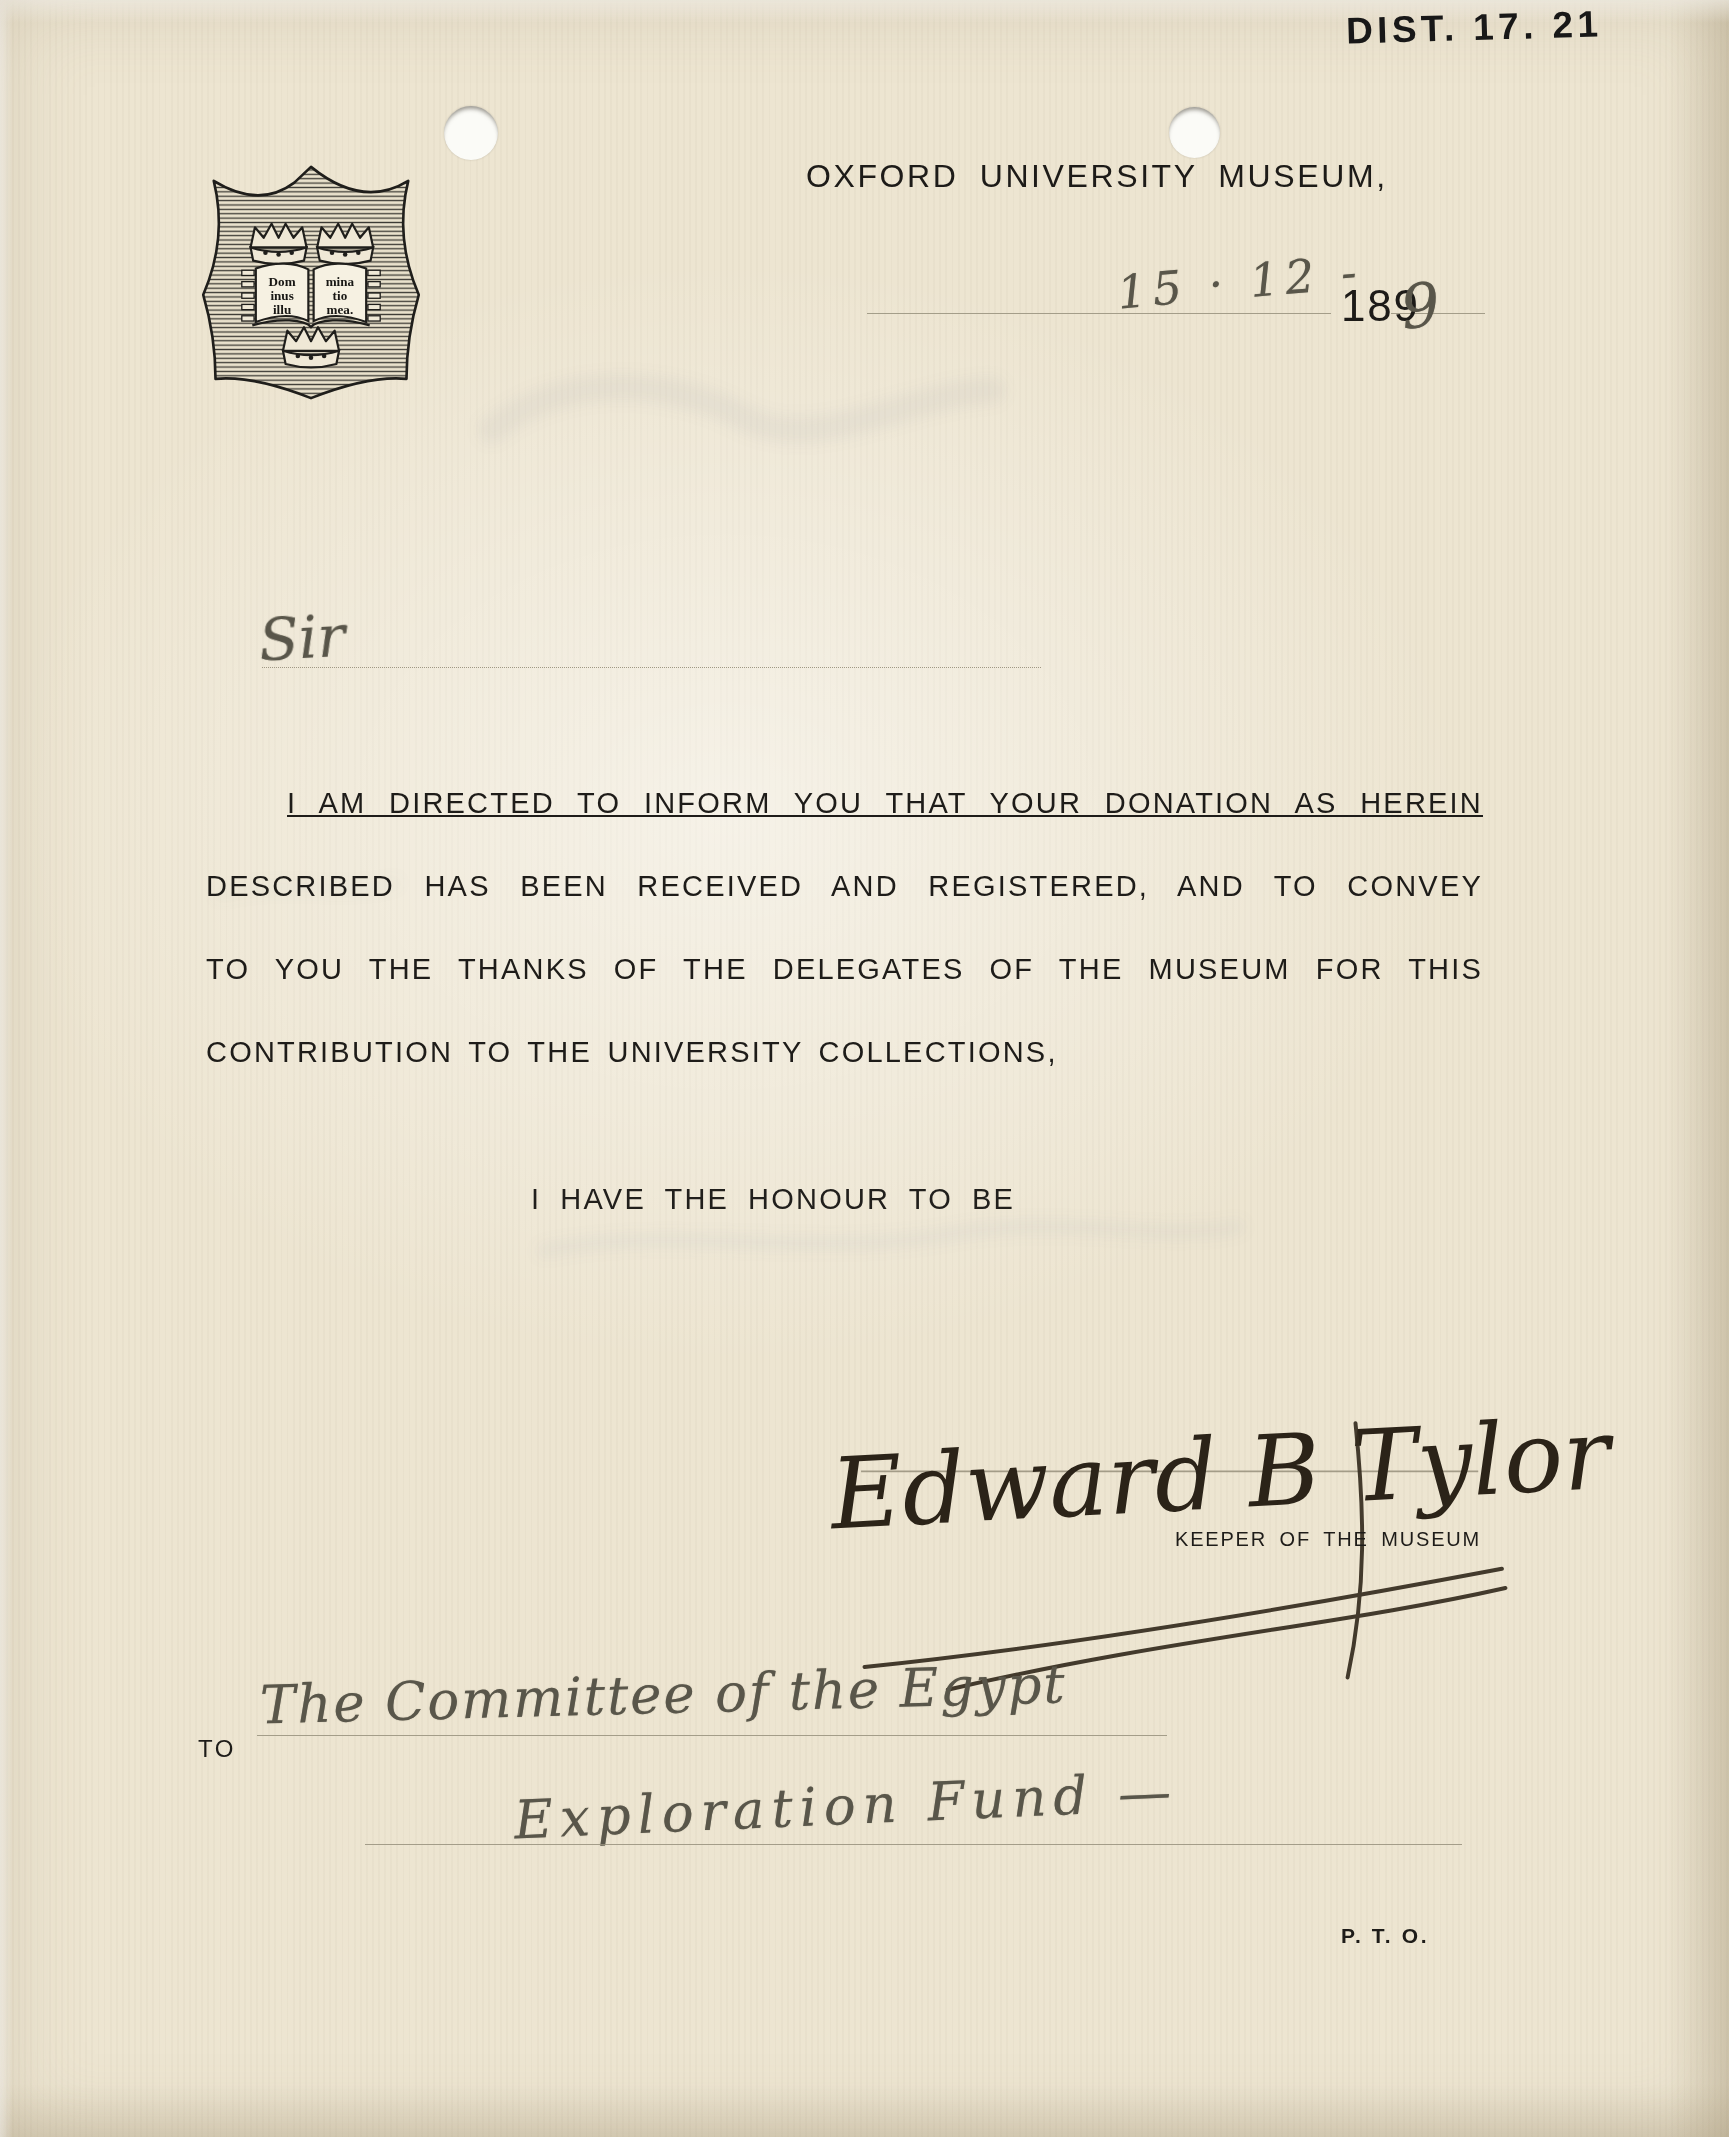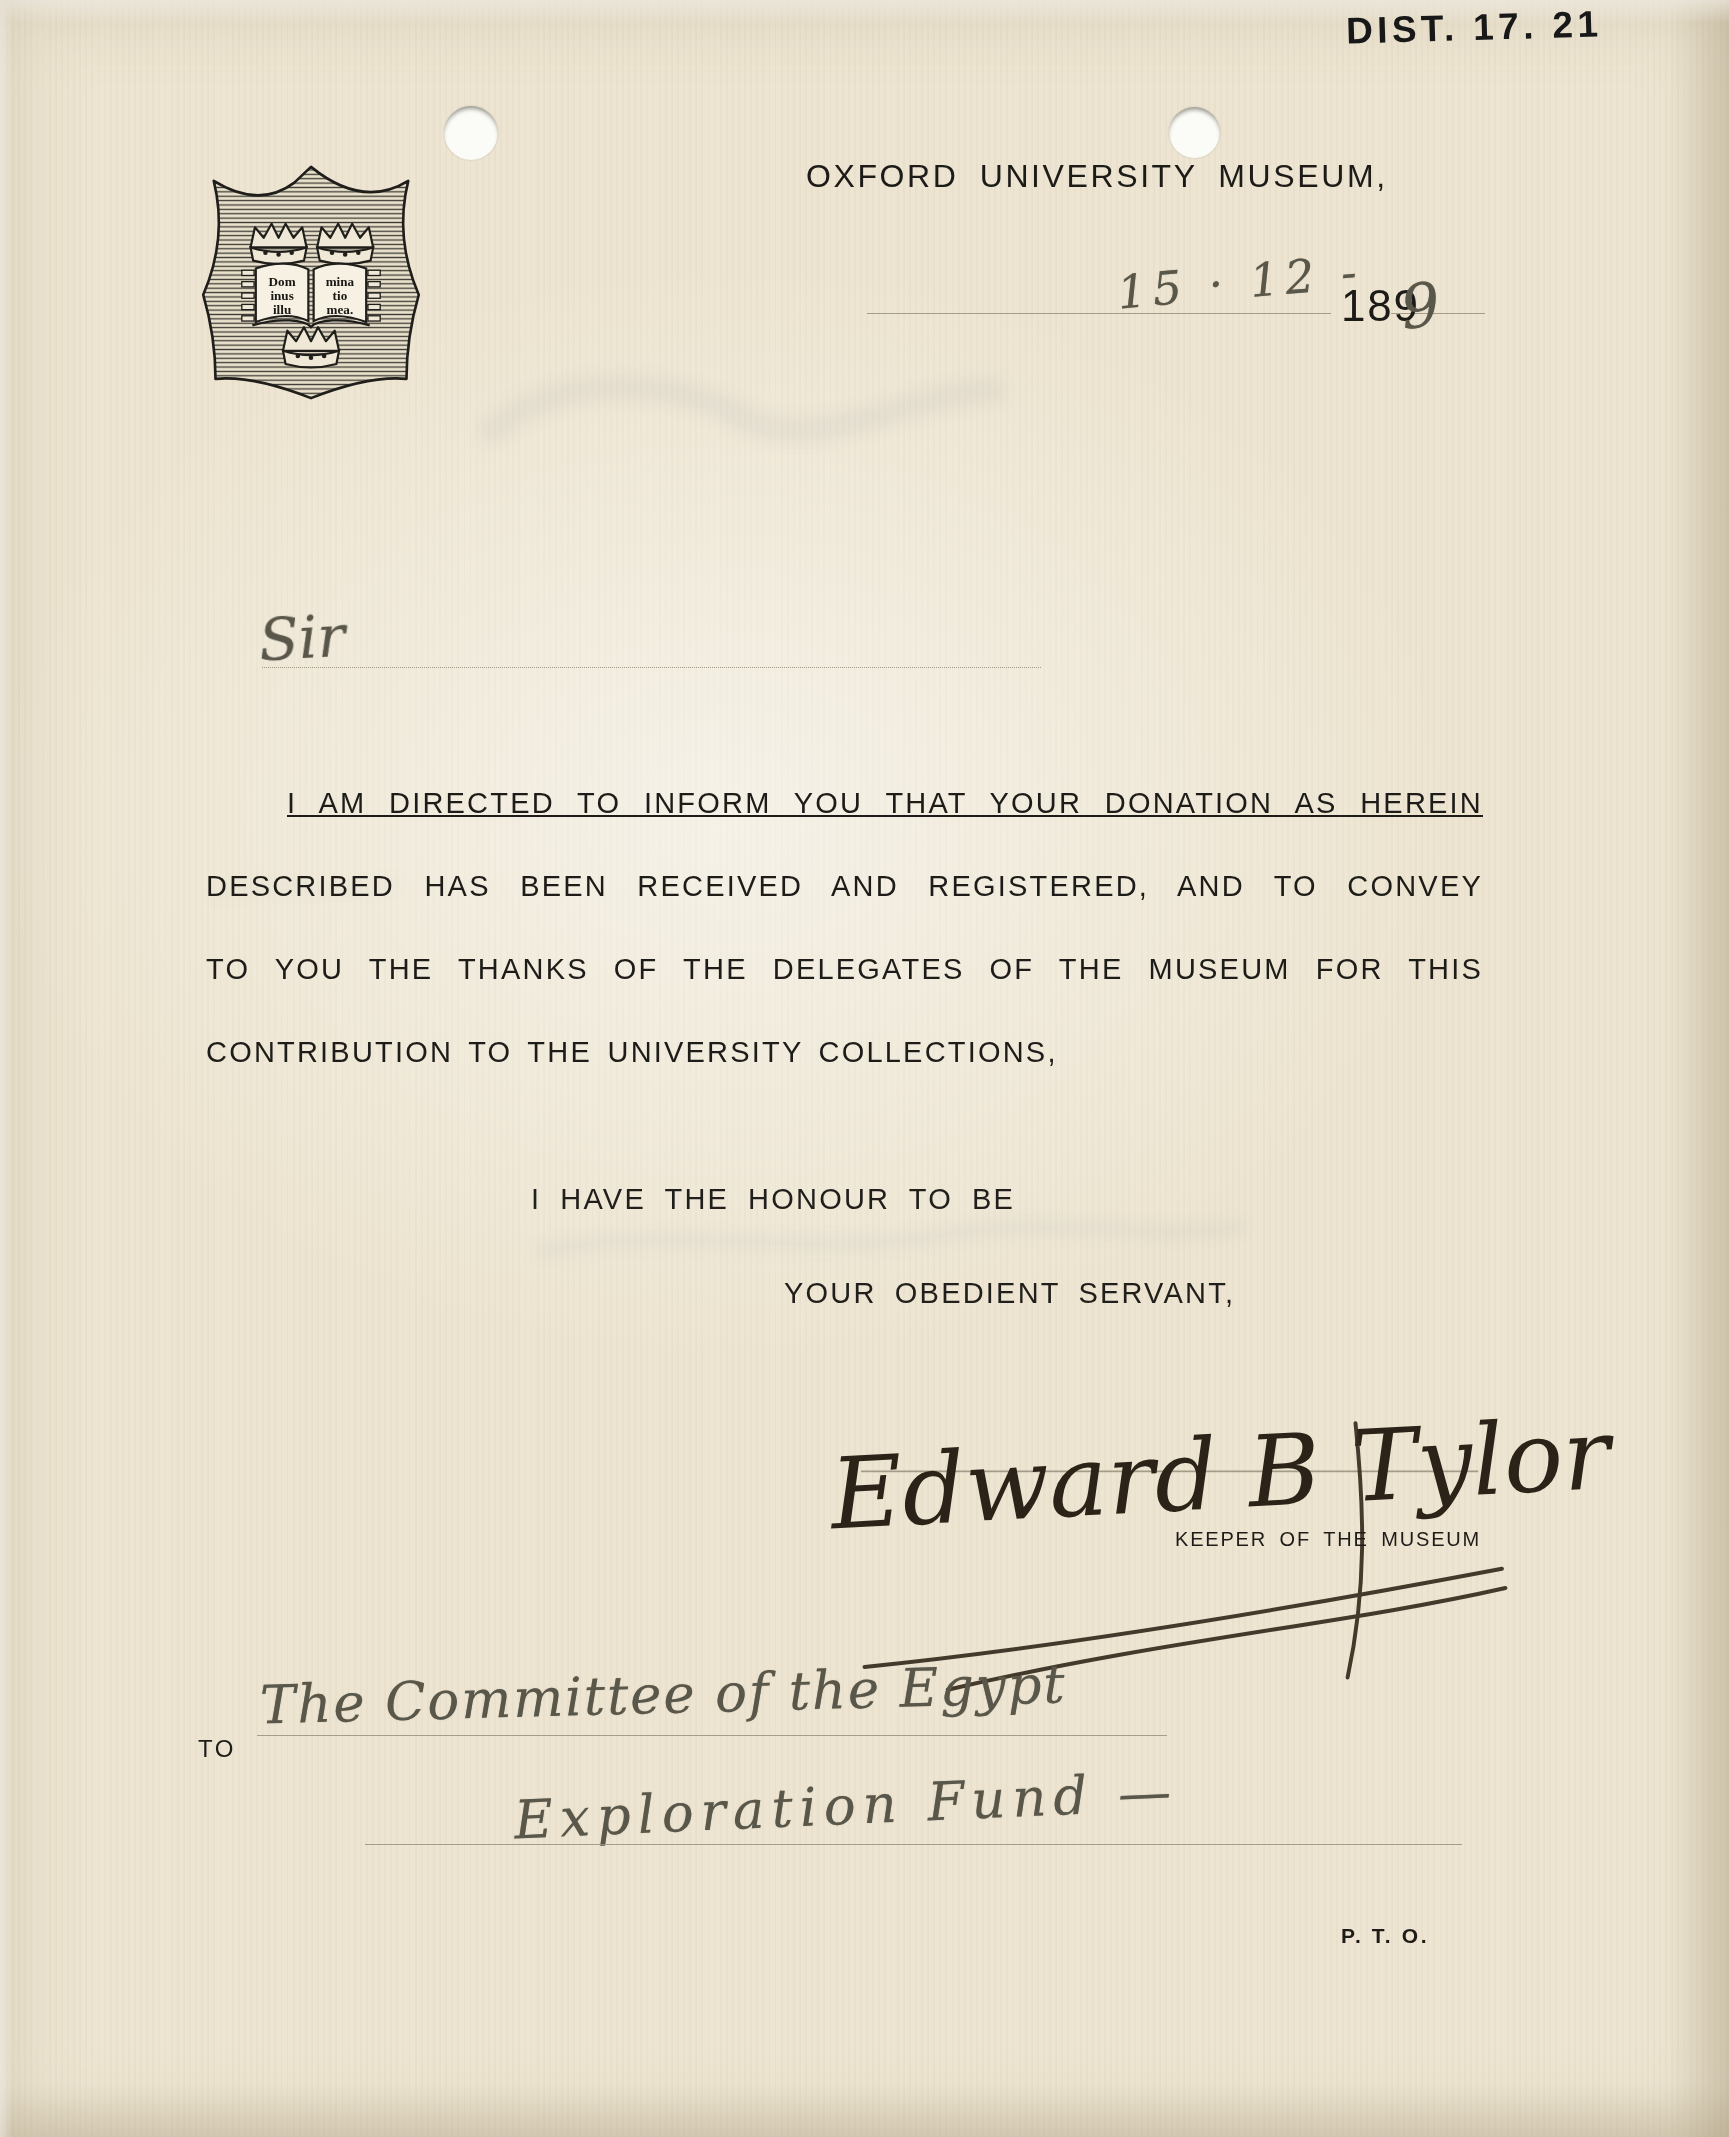--- a/index.html
+++ b/index.html
@@ -158,21 +158,20 @@
   <div class="rule salutation-rule"></div>
 
   <div class="body-block">
     <div class="bline jlast indent">I AM DIRECTED TO INFORM YOU THAT YOUR DONATION AS HEREIN</div>
     <div class="bline jlast">DESCRIBED HAS BEEN RECEIVED AND REGISTERED, AND TO CONVEY</div>
     <div class="bline jlast">TO YOU THE THANKS OF THE DELEGATES OF THE MUSEUM FOR THIS</div>
     <div class="bline">CONTRIBUTION TO THE UNIVERSITY COLLECTIONS,</div>
   </div>
 
   <div class="closing1">I HAVE THE HONOUR TO BE</div>
-  <div class="closing2">YOUR OBEDIENT SERVANT,</div>
 
   <svg class="sig-svg" viewBox="0 0 800 430">
     <line x1="51" y1="167" x2="755" y2="167" stroke="#97907c" stroke-width="2" opacity="0.85"></line>
     <text x="18" y="212" font-family="DejaVu Serif, serif" font-style="italic" font-size="112" fill="#2b2318" transform="rotate(-3 400 212)">Edward B Tylor</text>
     <g fill="none" stroke="#352c1f" stroke-width="4.5" stroke-linecap="round" opacity="0.92">
       <path d="M 55,390 C 300,365 560,320 782,278"></path>
       <path d="M 150,416 C 400,358 600,342 786,300"></path>
       <path d="M 615,112 C 625,210 628,300 606,402"></path>
     </g>
   </svg>

